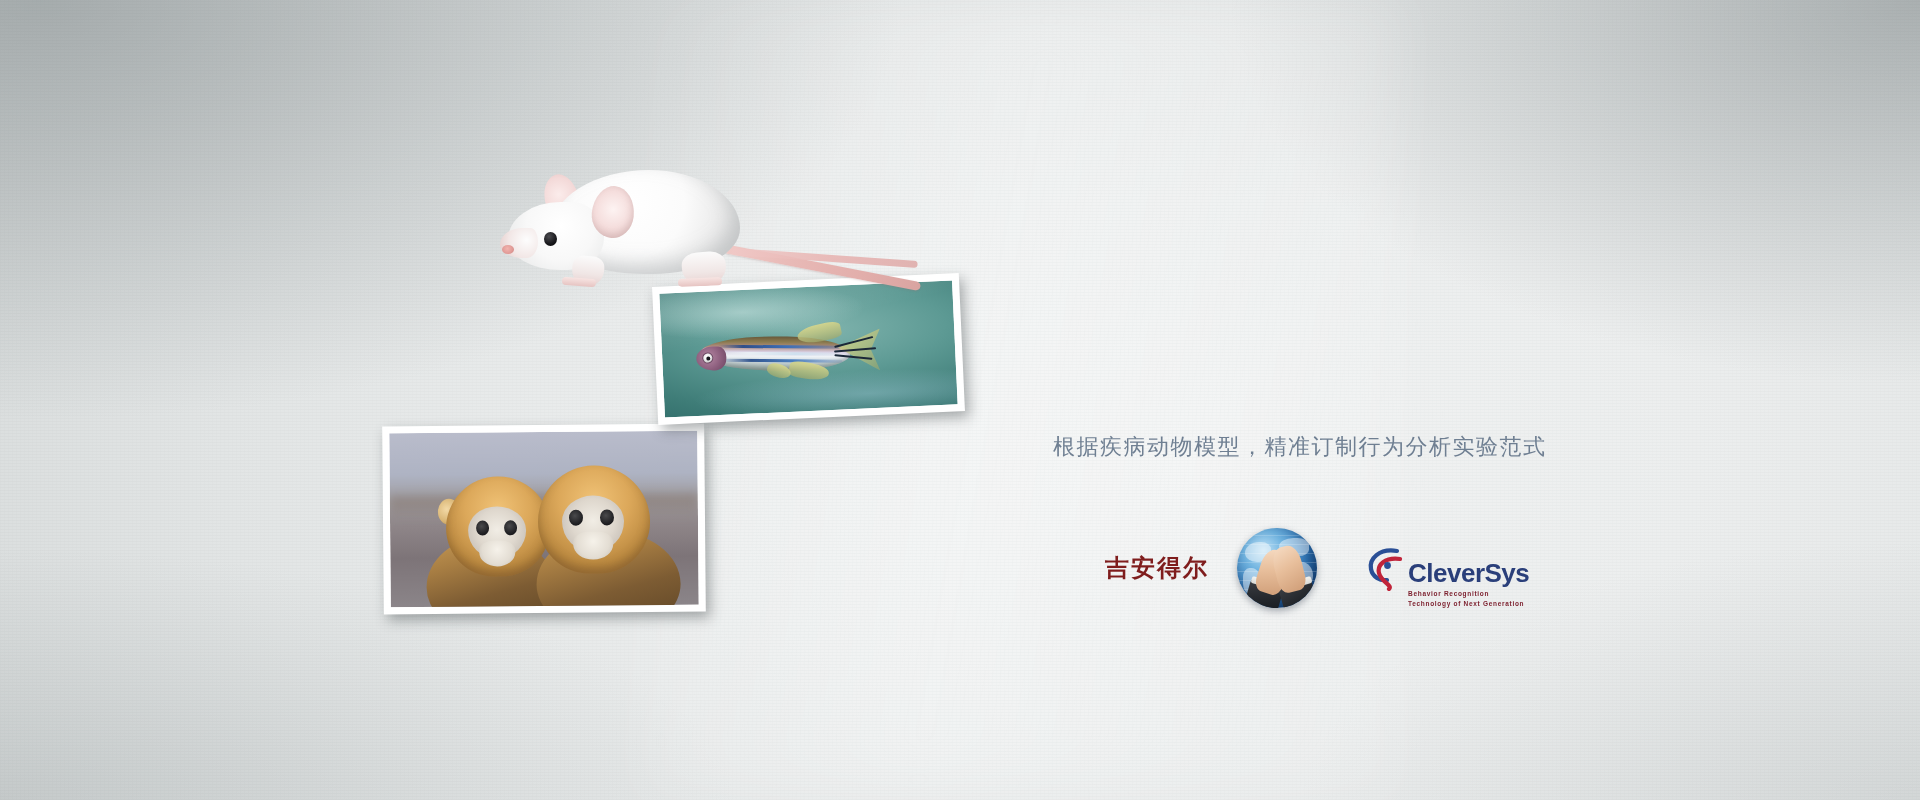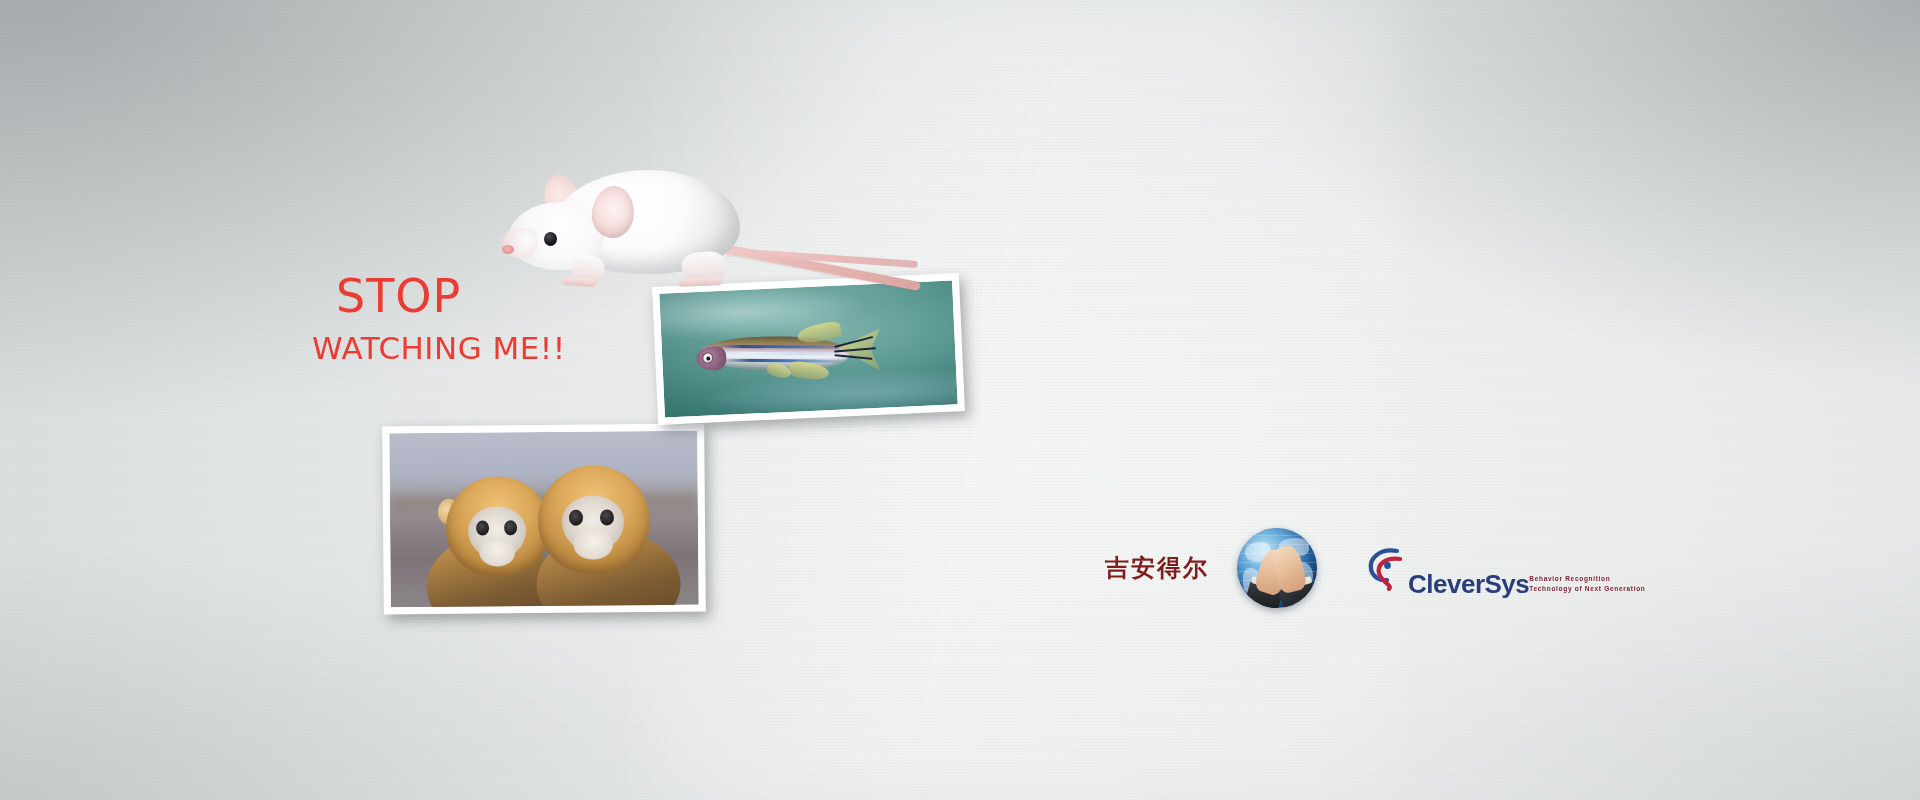--- a/index.html
+++ b/index.html
@@ -392,21 +392,21 @@
     display: flex;
     align-items: center;
     gap: 3px;
     margin-left: 22px;
   }
   .cs-swoosh {
     position: relative;
     width: 38px; height: 46px;
     flex: 0 0 auto;
   }
-  .cs-textblock { display: flex; flex-direction: row; line-height: 1; margin-top: 32px; }
+  .cs-textblock { display: flex; flex-direction: column; line-height: 1; margin-top: 32px; }
   .cs-word {
     font-size: 26px;
     font-weight: 700;
     color: #2a3f7a;
     letter-spacing: -0.5px;
   }
   .cs-word .sys { color: #2a3f7a; }
   .cs-tag {
     font-size: 6.5px;
     font-weight: 700;
@@ -480,25 +480,22 @@
     <div class="ms-foot f2"></div>
     <div class="ms-head"></div>
     <div class="ms-ear-front"></div>
     <div class="ms-snout"></div>
     <div class="ms-nose"></div>
     <div class="ms-eye"></div>
     <div class="ms-leg front"></div>
     <div class="ms-foot f1"></div>
   </div>
 
-  <div id="stop-text">
-    <div class="stop-line1">STOP</div>
-    <div class="stop-line2">WATCHING ME!!</div>
-  </div>
-
+
+  <div id="subtitle">根据疾病动物模型，精准订制行为分析实验范式</div>
 
   <div id="logo-row">
 
     <div id="brand-cn">吉安得尔</div>
 
     <div id="globe-logo">
       <div class="globe-grid"></div>
       <div class="globe-land l1"></div>
       <div class="globe-land l2"></div>
       <div class="globe-land l3"></div>

